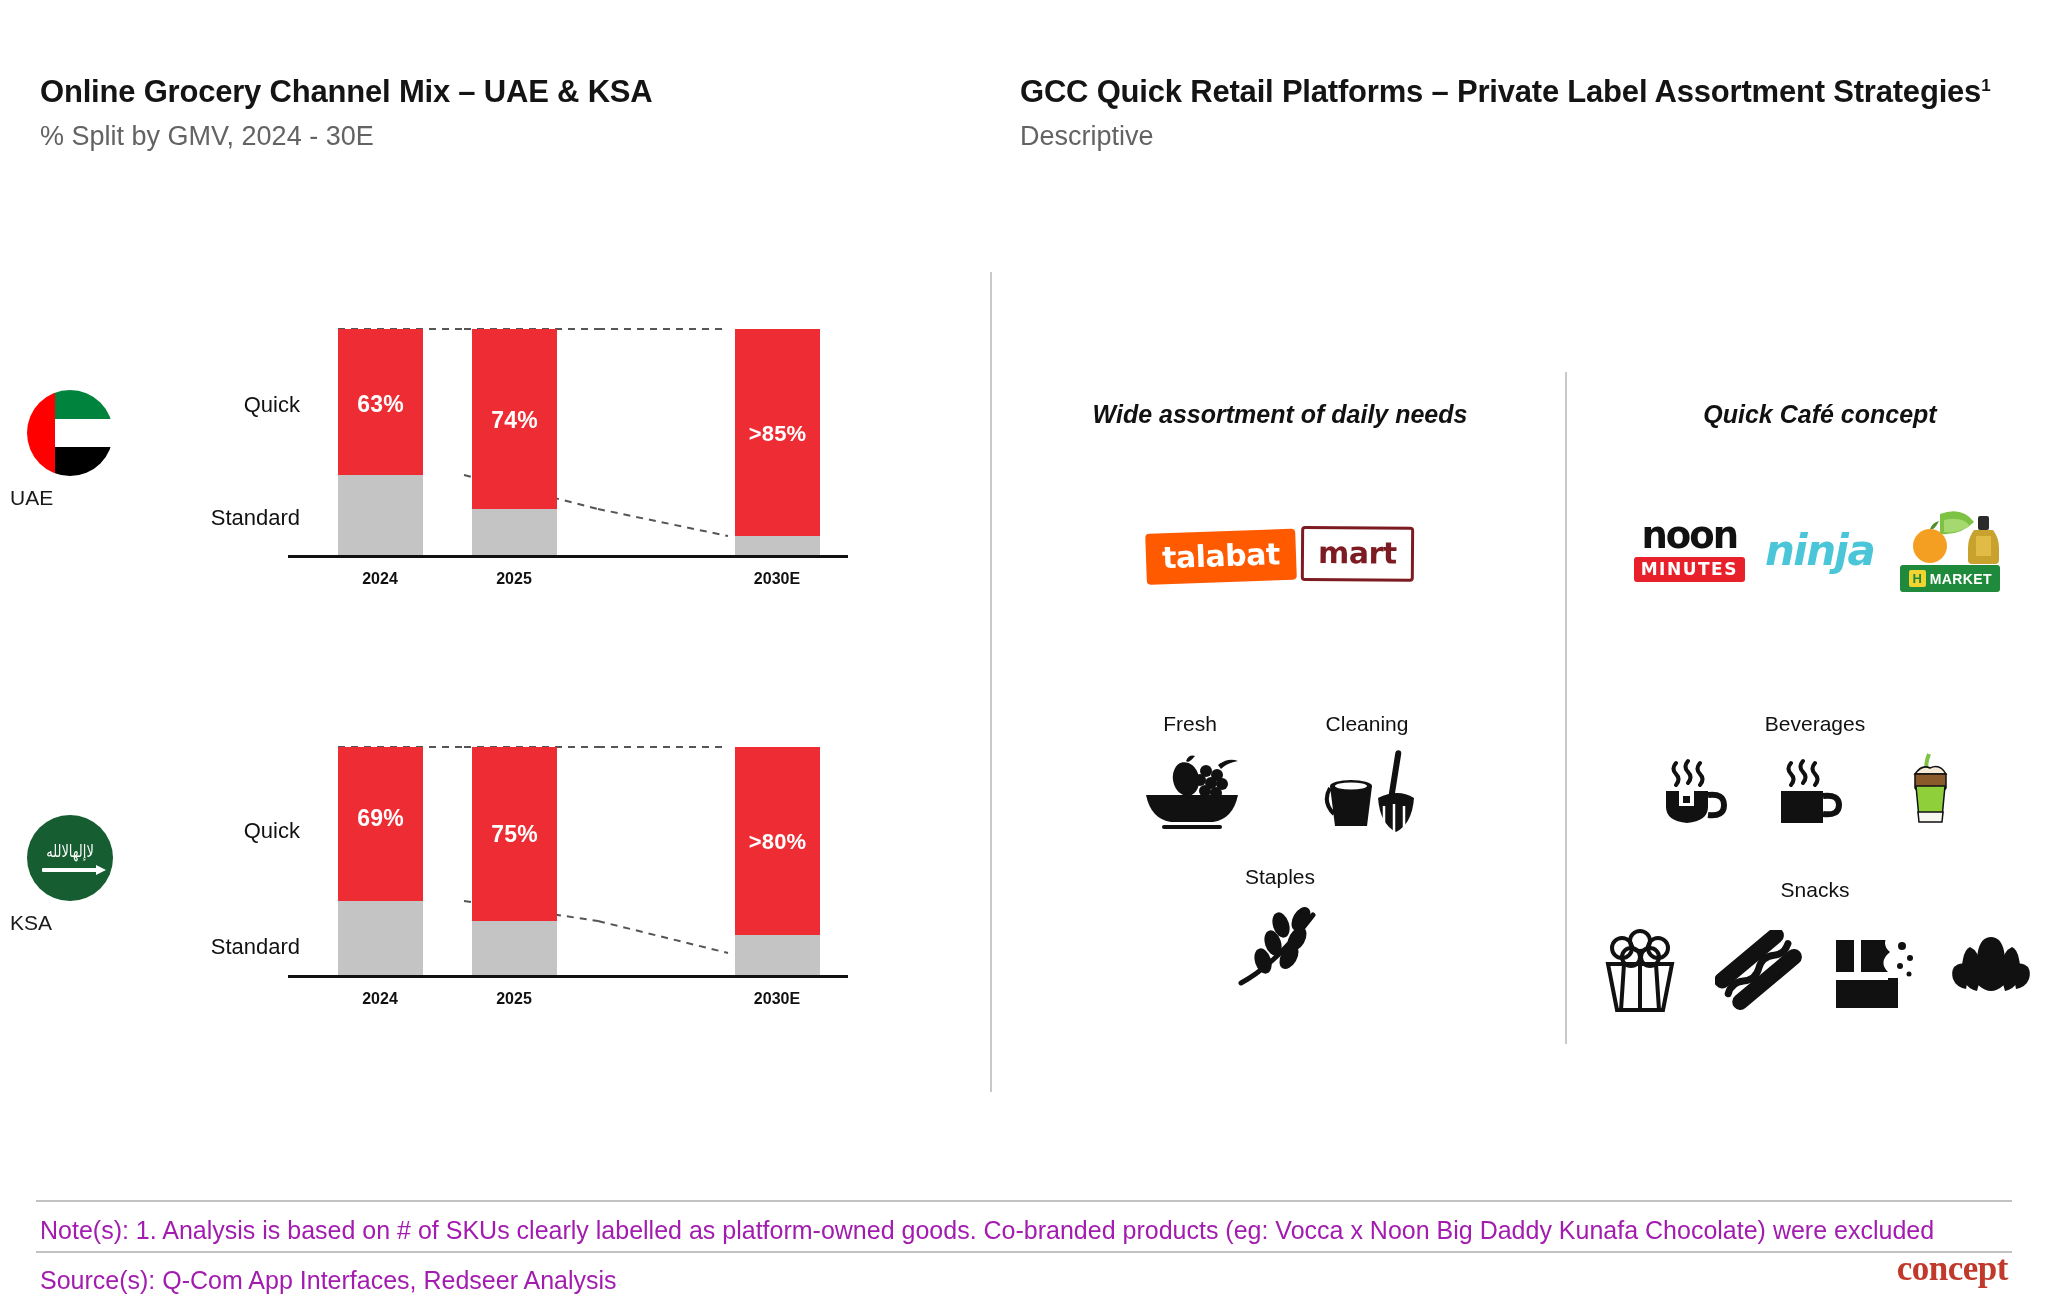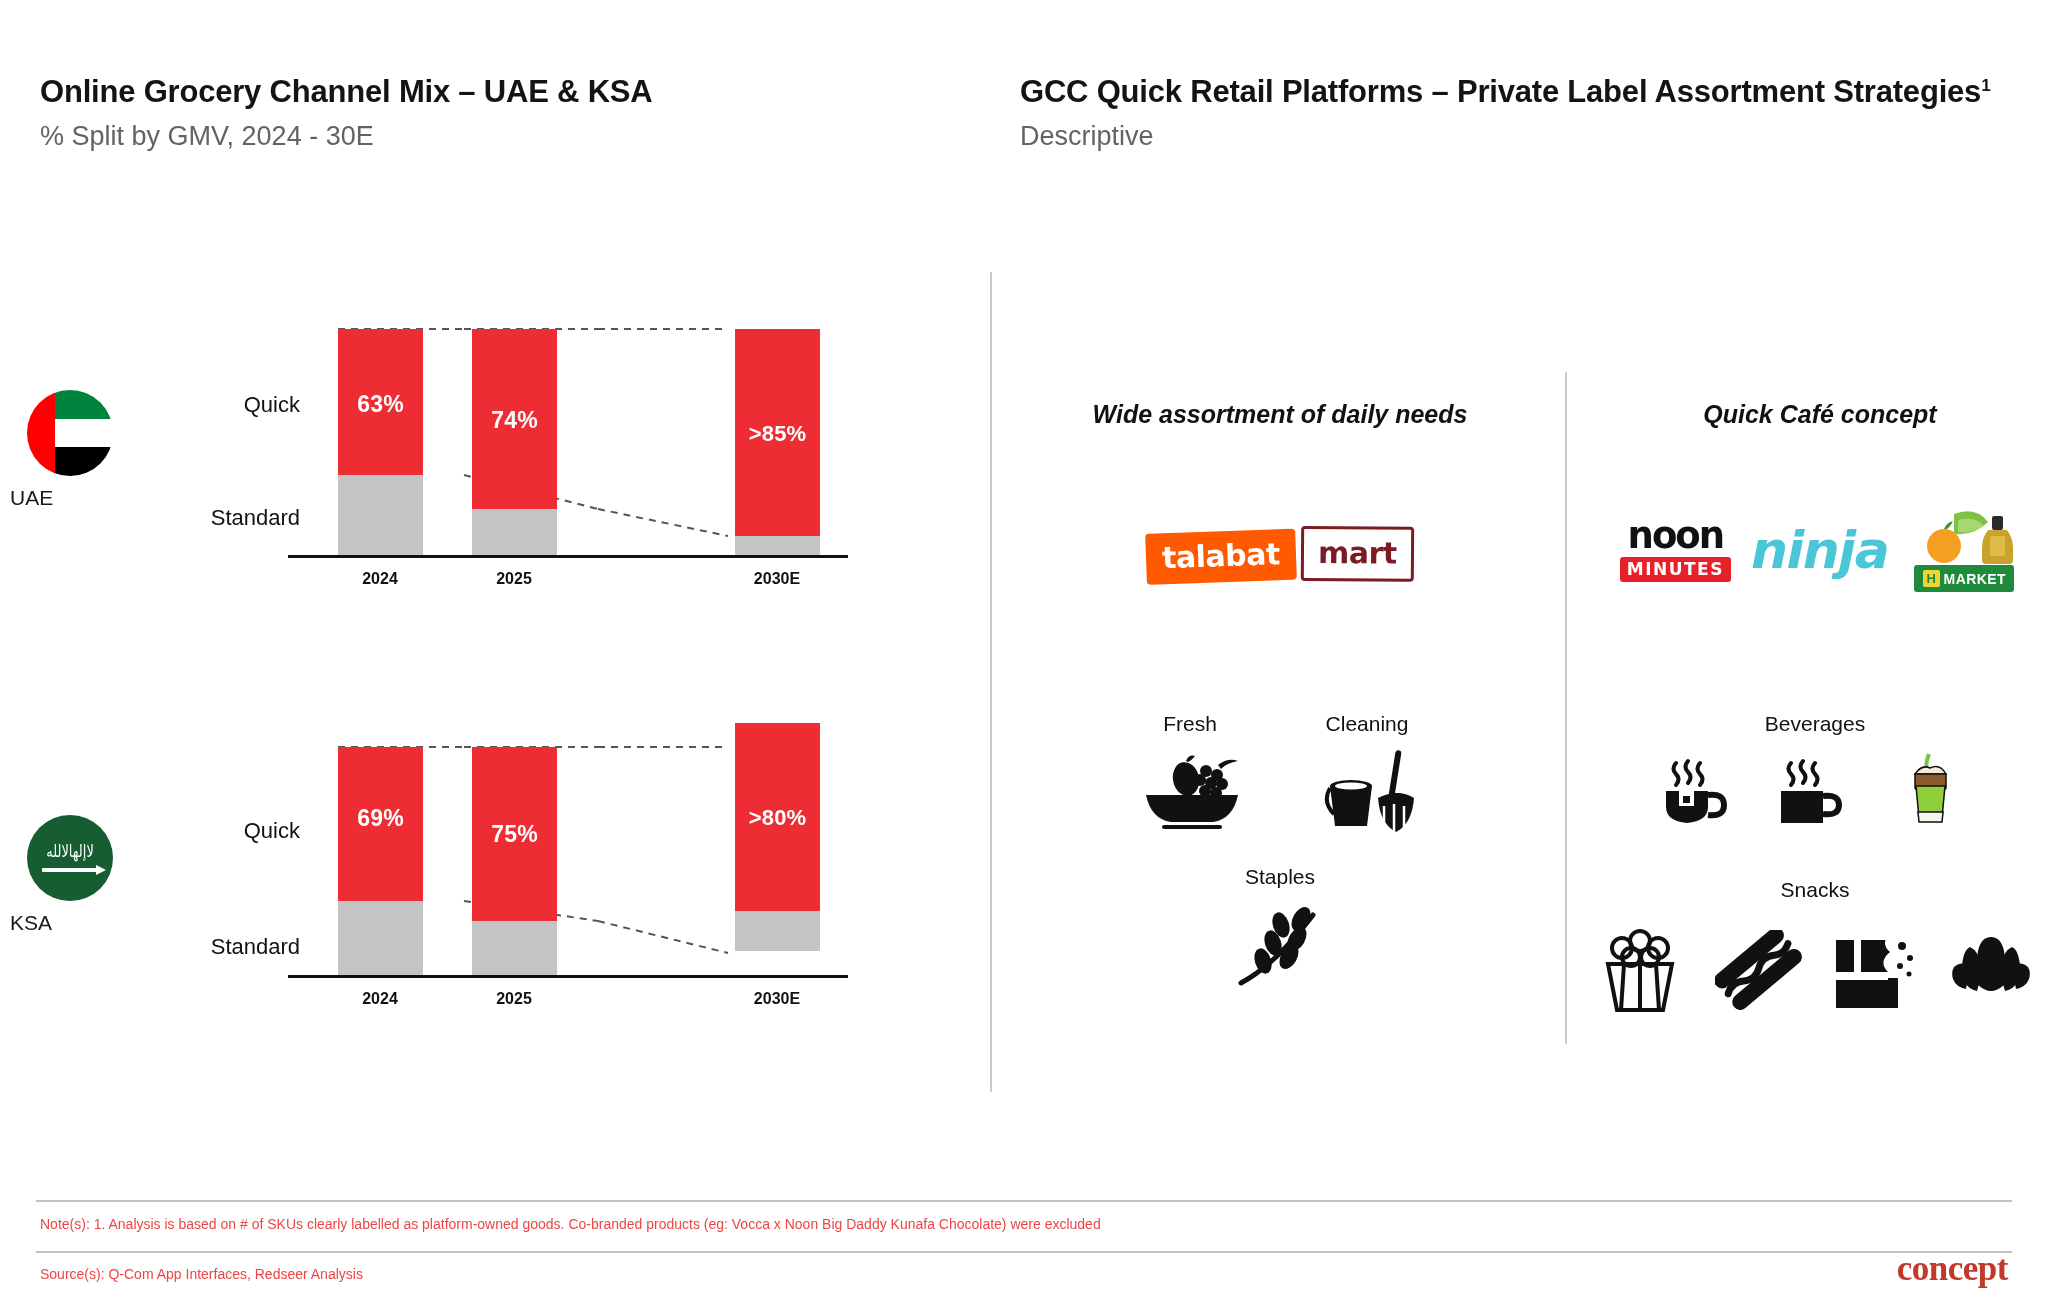--- a/index.html
+++ b/index.html
@@ -108,21 +108,21 @@
     font-size:37px; font-weight:700; color:#111; letter-spacing:-2px; line-height:0.95;
     font-family:"DejaVu Sans", sans-serif;
   }
   .noon-min {
     background:#e8202a; color:#fff; font-size:17px; font-weight:700; letter-spacing:1.5px;
     padding:2px 7px 3px 7px; border-radius:3px; display:inline-block; margin-top:3px;
     font-family:"DejaVu Sans", sans-serif;
   }
   
   .logo-ninja {
-    font-size:52px; font-weight:700; font-style:italic; color:#4ac6d8;
+    font-size:42px; font-weight:700; font-style:italic; color:#4ac6d8;
     letter-spacing:-1.5px; font-family:"DejaVu Sans", sans-serif;
   }
   
   .logo-hmarket { position:relative; width:112px; height:84px; }
   .hm-veg { position:absolute; left:0; top:0; width:112px; height:56px; }
   .hm-bar {
     position:absolute; left:6px; bottom:0; width:100px; height:27px; background:#1f8a3b;
     border-radius:3px; display:flex; align-items:center; justify-content:center; gap:4px;
   }
   .hm-h {
@@ -130,21 +130,21 @@
     font-weight:700; display:flex; align-items:center; justify-content:center; border-radius:2px;
   }
   .hm-txt { color:#fff; font-size:14px; font-weight:700; letter-spacing:0.4px; }
 
   .icon-caption {
     position:absolute; text-align:center; font-size:21px; color:#111; font-weight:400;
   }
   .icon-box { position:absolute; }
   .hr { position:absolute; height:2px; background:#c2c2c2; }
   .note-text {
-    position:absolute; font-size:14px; color:#ef4444; font-weight:400; white-space:nowrap;
+    position:absolute; font-size:25px; color:#a21caf; font-weight:400; white-space:nowrap;
   }
   .redseer {
     position:absolute; right:40px; bottom:22px; color:#c0392b;
     font-family:"Liberation Serif", serif; font-weight:700; font-size:35px;
     letter-spacing:-0.5px;
   }
 </style>
 </head>
 <body>
 
@@ -239,21 +239,21 @@
       <div class="seg-std" style="top:154px; height:74px;"></div>
       <div class="bar-value" style="top:58px;">69%</div>
     </div>
 
     <div class="bar" style="left:472px; top:747px; width:85px; height:228px;">
       <div class="seg-quick" style="top:0; height:174px;"></div>
       <div class="seg-std" style="top:174px; height:54px;"></div>
       <div class="bar-value" style="top:74px;">75%</div>
     </div>
 
-    <div class="bar" style="left:735px; top:723px; width:85px; height:228px;">
+    <div class="bar" style="left:735px; top:747px; width:85px; height:228px;">
       <div class="seg-quick" style="top:0; height:188px;"></div>
       <div class="seg-std" style="top:188px; height:40px;"></div>
       <div class="bar-value" style="top:82px; font-size:22px;">&gt;80%</div>
     </div>
 
     <div class="axis-line" style="left:288px; top:975px; width:560px;"></div>
 
     <div class="cat-label" style="left:325px; top:990px; width:110px;">2024</div>
     <div class="cat-label" style="left:459px; top:990px; width:110px;">2025</div>
     <div class="cat-label" style="left:722px; top:990px; width:110px;">2030E</div>

